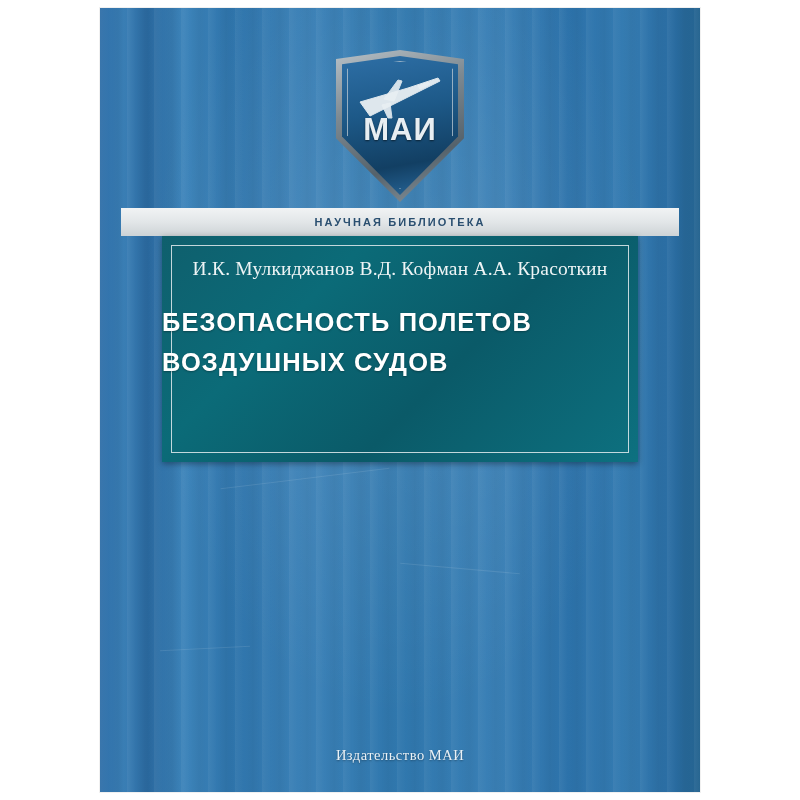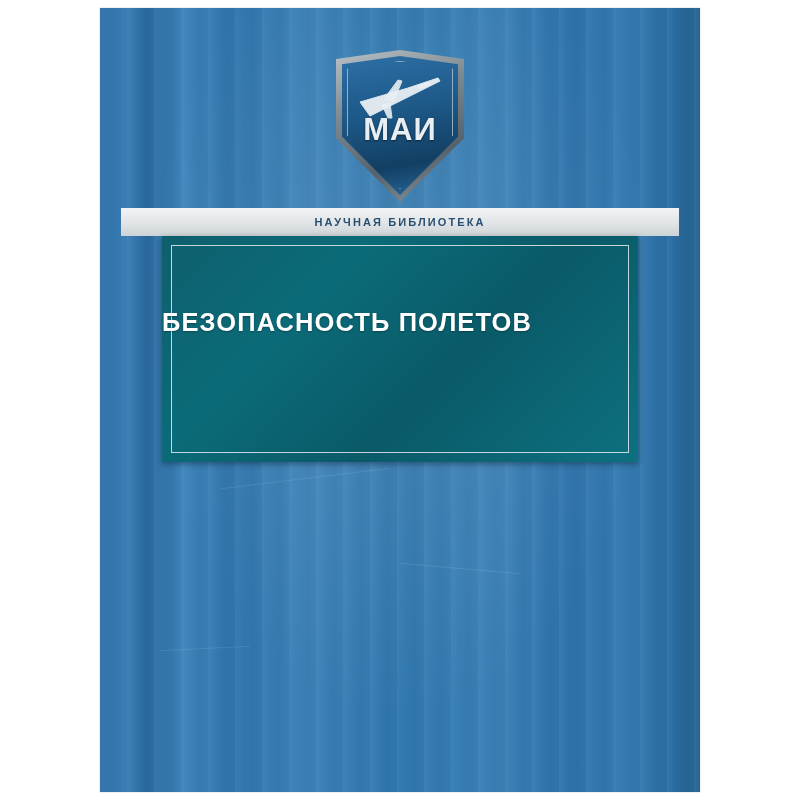--- a/index.html
+++ b/index.html
@@ -216,19 +216,22 @@
         <path d="M30 27 L44 8 L48 9 L40 29 Z" opacity="0.9"></path>
         <path d="M28 33 L34 46 L38 46 L36 31 Z" opacity="0.9"></path>
         <path d="M64 14 L74 10 L76 12 L66 17 Z" opacity="0.85"></path>
       </g>
     </svg>
     <div class="emblem-text">МАИ</div>
   </div>
 
   <div id="title-plate">
     <div class="plate-frame"></div>
+    <div id="authors">И.К. Мулкиджанов  В.Д. Кофман  А.А. Красоткин</div>
     <div id="title-lines">
       <div class="tline">БЕЗОПАСНОСТЬ ПОЛЕТОВ</div>
+      <div class="tline">ВОЗДУШНЫХ СУДОВ</div>
     </div>
   </div>
 
+  <div id="publisher">Издательство МАИ</div>
 
 </div>
 
 </body></html>

